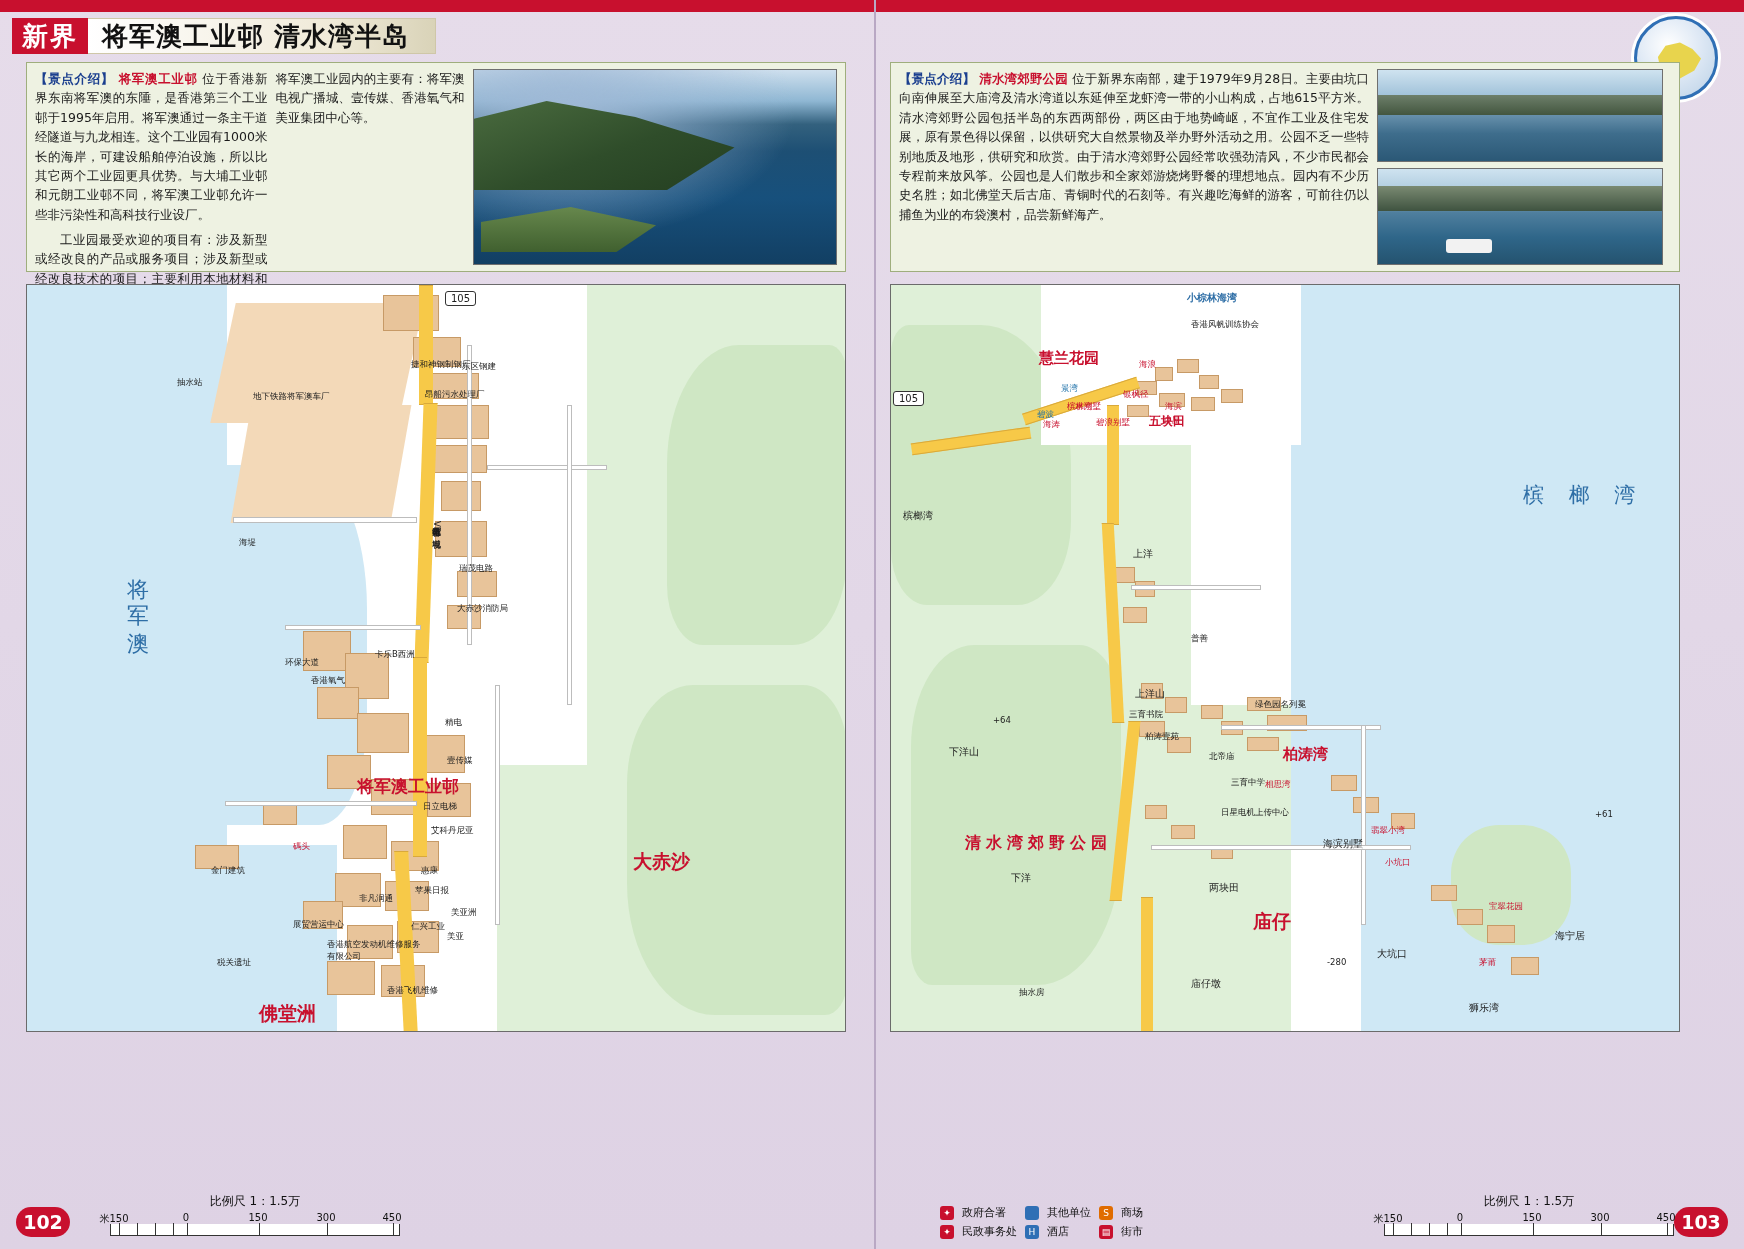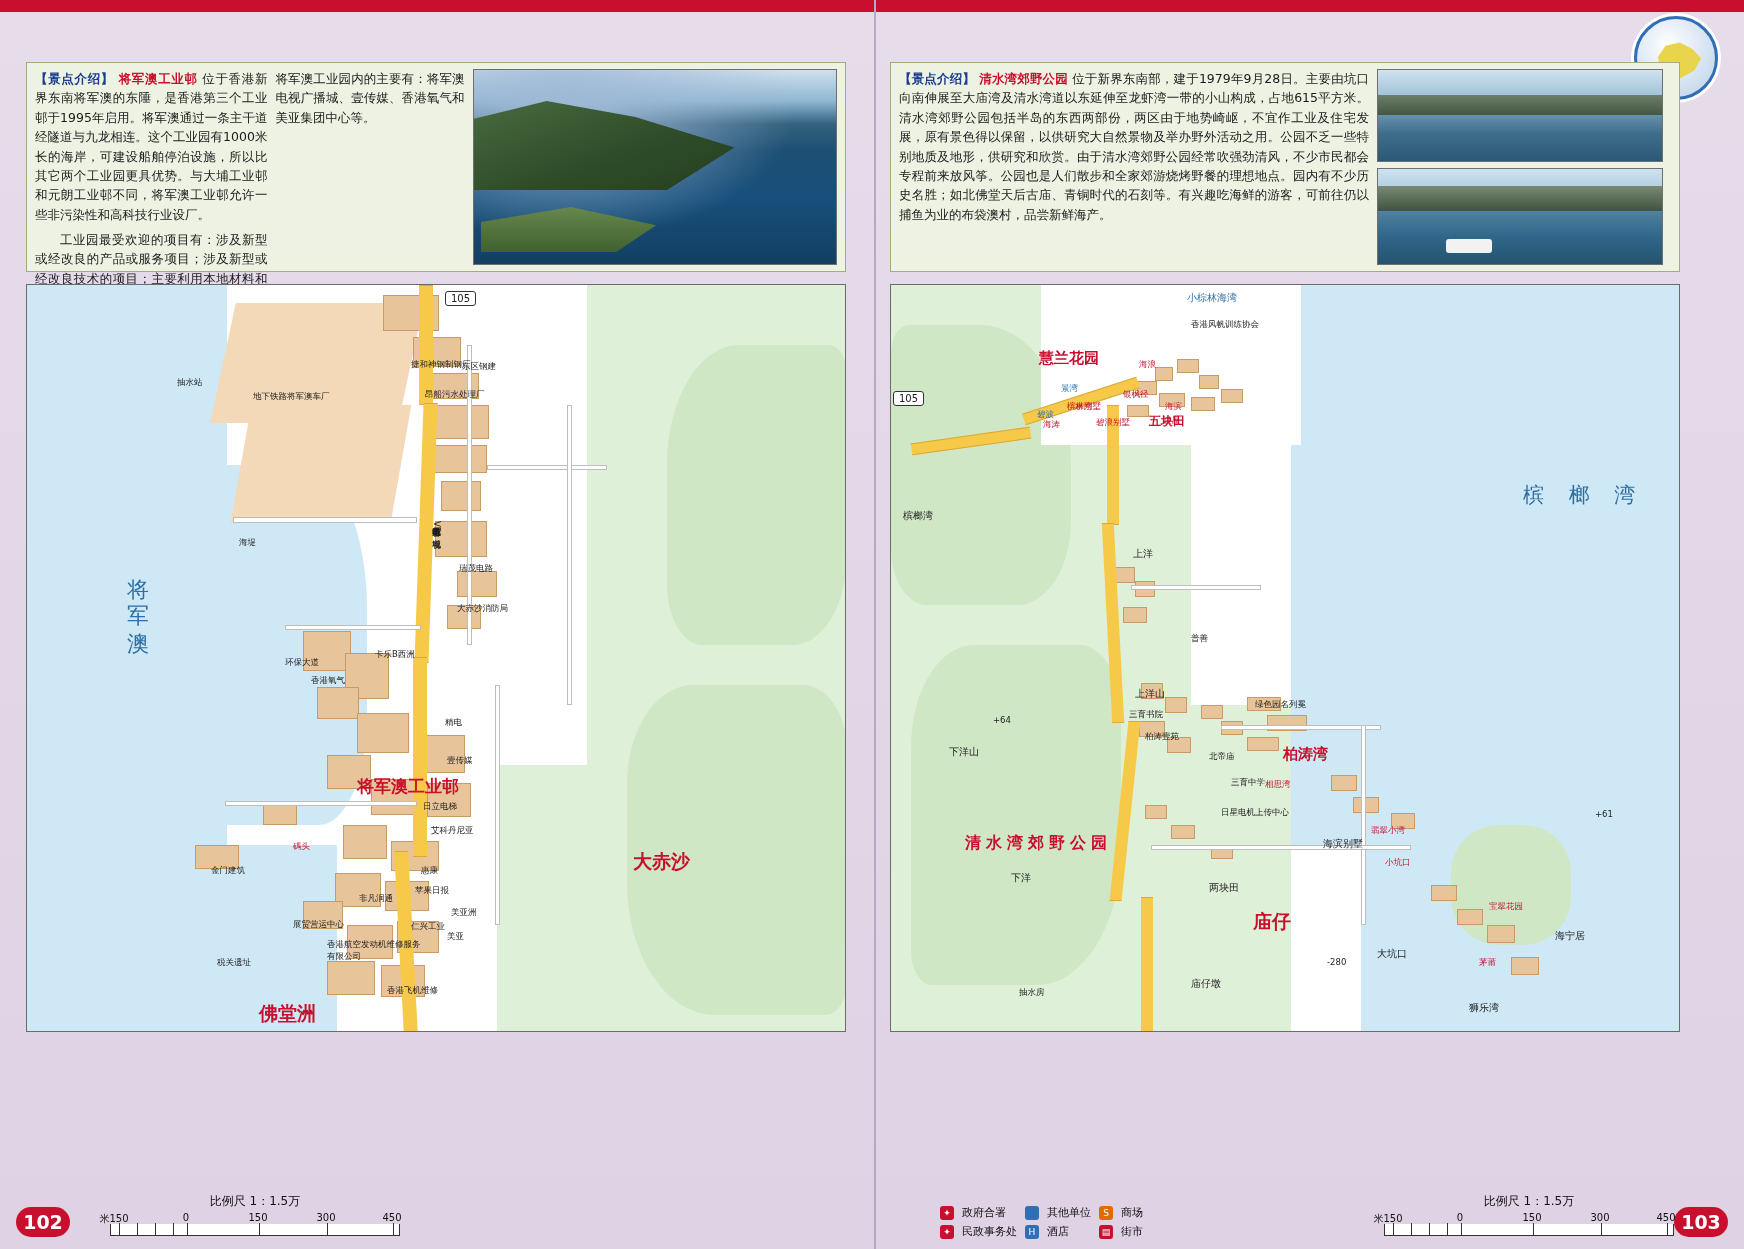--- a/index.html
+++ b/index.html
@@ -202,20 +202,24 @@
   .ic-market { background:#c8102e; }
 </style>
 </head>
 <body>
 
 <div class="page">
 
   <div class="page-half half-left">
     <div class="topbar"></div>
 
+    <div class="hdr">
+      <div class="hdr-region">新界</div>
+      <div class="hdr-title">将军澳工业邨 清水湾半岛</div>
+    </div>
 
     <div class="infobox info-left">
       <div class="info-text-col col-a">
         <span class="tag">【景点介绍】</span>
         <span class="redname">将军澳工业邨</span>
         <span>位于香港新界东南将军澳的东陲，是香港第三个工业邨于1995年启用。将军澳通过一条主干道经隧道与九龙相连。这个工业园有1000米长的海岸，可建设船舶停泊设施，所以比其它两个工业园更具优势。与大埔工业邨和元朗工业邨不同，将军澳工业邨允许一些非污染性和高科技行业设厂。</span>
         <div style="margin-top:6px;text-indent:2em;">工业园最受欢迎的项目有：涉及新型或经改良的产品或服务项目；涉及新型或经改良技术的项目；主要利用本地材料和人力资源的高增值项目；与本地行业急需的产品或服务有关的项目；对香港出口业务有显著贡献的项目；重要投资项目；需雇用大量高级技术人员的项目。</div>
       </div>
       <div class="info-text-col col-b">
         <span>将军澳工业园内的主要有：将军澳电视广播城、壹传媒、香港氧气和美亚集团中心等。</span>
@@ -413,21 +417,21 @@
       <div class="road" style="left:228px;top:436px;width:12px;height:180px;transform:skewX(-6deg);"></div>
       <div class="road" style="left:250px;top:612px;width:12px;height:136px;"></div>
       <div class="roadw" style="left:330px;top:440px;width:160px;height:5px;"></div>
       <div class="roadw" style="left:470px;top:440px;width:5px;height:200px;"></div>
       <div class="roadw" style="left:260px;top:560px;width:260px;height:5px;"></div>
       <div class="roadw" style="left:240px;top:300px;width:130px;height:5px;"></div>
 
       <div class="label lbl-xs" style="left:2px;top:106px;background:#fff;border:1px solid #333;border-radius:3px;padding:1px 5px;font-size:10px;">105</div>
 
       <div class="label lbl-sea" style="left:632px;top:196px;font-size:21px;letter-spacing:9px;">槟 榔 湾</div>
-      <div class="label lbl-sea lbl-sm" style="left:296px;top:6px;">小棕林海湾</div>
+      <div class="label lbl-sea lbl-sm" style="left:296px;top:6px;font-weight:bold;">小棕林海湾</div>
 
       <div class="label lbl-red" style="left:74px;top:548px;font-size:16px;letter-spacing:5px;">清水湾郊野公园</div>
       <div class="label lbl-red" style="left:362px;top:624px;font-size:19px;">庙仔</div>
       <div class="label lbl-red" style="left:392px;top:460px;font-size:15px;">柏涛湾</div>
       <div class="label lbl-red" style="left:258px;top:128px;font-size:12px;">五块田</div>
       <div class="label lbl-red" style="left:148px;top:64px;font-size:15px;">慧兰花园</div>
 
       <div class="label lbl-xs" style="left:300px;top:34px;">香港风帆训练协会</div>
       <div class="label lbl-xs" style="left:146px;top:124px;color:#1b6fa8;">碧波</div>
       <div class="label lbl-xs" style="left:184px;top:116px;color:#c8102e;">水湾</div>

